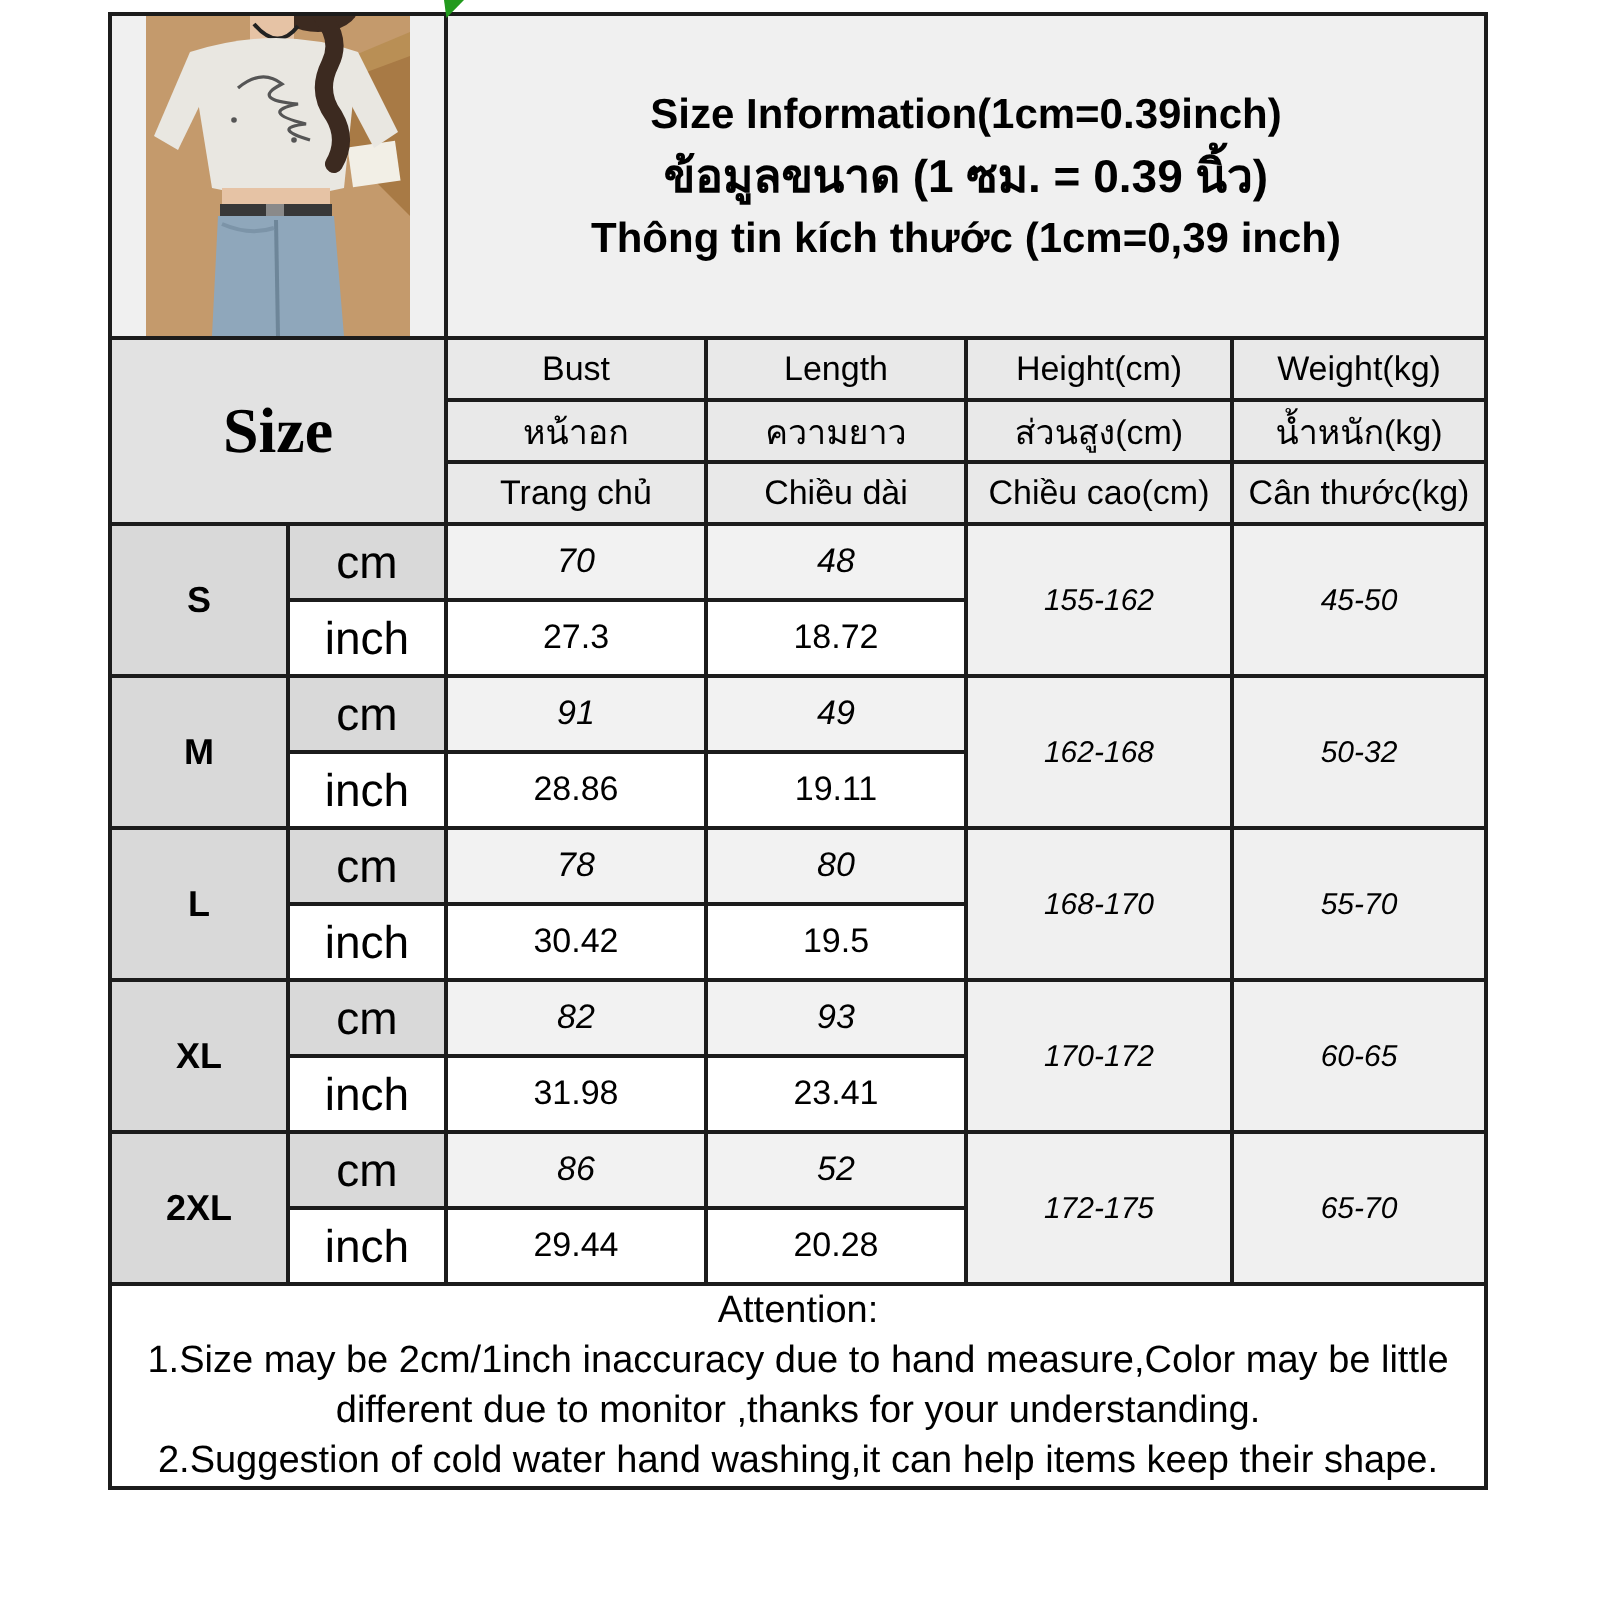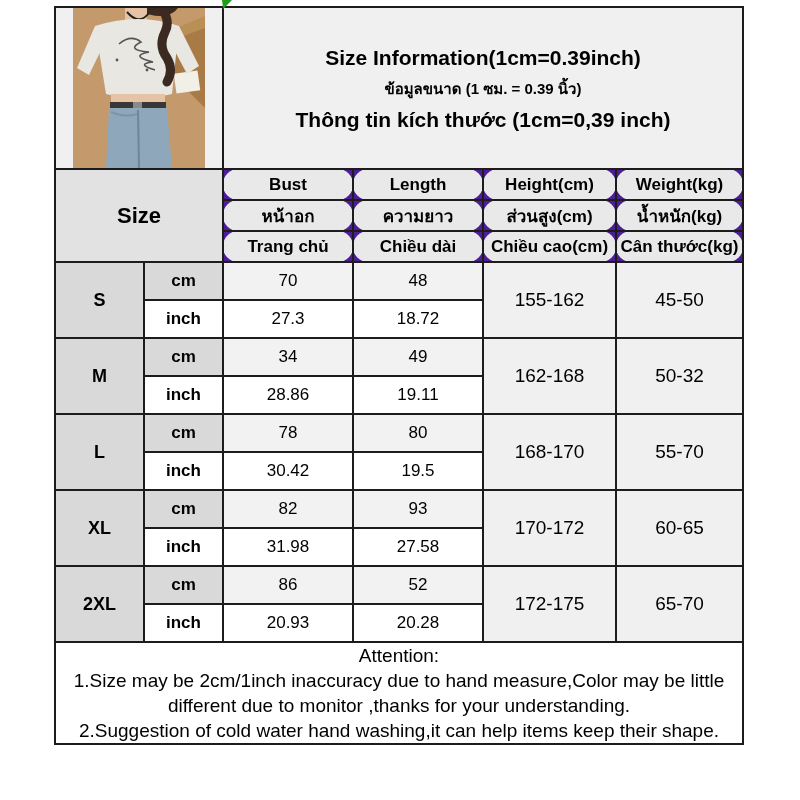--- a/index.html
+++ b/index.html
@@ -4,45 +4,45 @@
 <style>
   html,body{margin:0;padding:0;}
   body{
     width:800px;height:800px;background:#ffffff;
     font-family:"Liberation Sans", sans-serif;color:#000;
     position:relative;overflow:hidden;
   }
   .sheet{position:absolute;left:54px;top:6px;width:688px;height:784px;}
   table.size-table{
     border-collapse:collapse;table-layout:fixed;
-    width:688px;height:580px;background:#4c1d95;
+    width:688px;height:580px;background:#fdba74;
   }
   table.size-table td{
     border:2px solid #1c1c1c;
     text-align:center;vertical-align:middle;
     padding:0;overflow:hidden;
   }
   
   td.photo-cell{background:#f0f0f0;vertical-align:bottom;}
   .photo-wrap{display:flex;justify-content:center;align-items:flex-end;height:160px;}
   td.title-cell{background:#f0f0f0;}
   .title-line{font-weight:bold;font-size:21px;line-height:31px;}
-  .title-line.th{font-size:15px;}
-  
-  td.size-hdr{background:#e2e2e2;font-weight:bold;font-size:22px;}
-  td.col-hdr{background:#e9e9e9;font-weight:bold;font-size:17px;border-radius:15px;}
+  .title-line.th{font-size:23px;}
+  
+  td.size-hdr{background:#e2e2e2;font-weight:bold;font-size:32px;font-family:Liberation Serif, serif;}
+  td.col-hdr{background:#e9e9e9;font-weight:normal;font-size:17px;}
   
   td.size-cell{background:#d9d9d9;font-weight:bold;font-size:18px;}
-  td.unit-cell{font-weight:bold;font-size:17px;}
+  td.unit-cell{font-weight:normal;font-size:23px;}
   td.unit-cm{background:#d9d9d9;}
   td.unit-inch{background:#ffffff;}
   td.val{font-size:17px;}
-  td.val-cm{background:#f2f2f2;}
+  td.val-cm{background:#f2f2f2;font-style:italic;}
   td.val-inch{background:#ffffff;}
-  td.range-cell{background:#f0f0f0;font-size:19px;}
+  td.range-cell{background:#f0f0f0;font-size:15px;font-style:italic;}
   tr.inch-row td{border-top-width:1px;}
   
   td.attention-cell{
     background:#ffffff;text-align:left;vertical-align:top;
     padding:6px 10px 0 6px;
   }
   .attention-text{font-size:19px;line-height:25px;}
   
   .green-flag{
     position:absolute;left:222px;top:0;width:10px;height:9px;
@@ -132,21 +132,21 @@
     </tr>
     <tr class="inch-row" style="height:38px">
       <td class="unit-cell unit-inch">inch</td>
       <td class="val val-inch">27.3</td>
       <td class="val val-inch">18.72</td>
     </tr>
 
     <tr style="height:38px">
       <td rowspan="2" class="size-cell">M</td>
       <td class="unit-cell unit-cm">cm</td>
-      <td class="val val-cm">34</td>
+      <td class="val val-cm">91</td>
       <td class="val val-cm">49</td>
       <td rowspan="2" class="range-cell">162-168</td>
       <td rowspan="2" class="range-cell">50-32</td>
     </tr>
     <tr class="inch-row" style="height:38px">
       <td class="unit-cell unit-inch">inch</td>
       <td class="val val-inch">28.86</td>
       <td class="val val-inch">19.11</td>
     </tr>
 
@@ -168,34 +168,34 @@
       <td rowspan="2" class="size-cell">XL</td>
       <td class="unit-cell unit-cm">cm</td>
       <td class="val val-cm">82</td>
       <td class="val val-cm">93</td>
       <td rowspan="2" class="range-cell">170-172</td>
       <td rowspan="2" class="range-cell">60-65</td>
     </tr>
     <tr class="inch-row" style="height:38px">
       <td class="unit-cell unit-inch">inch</td>
       <td class="val val-inch">31.98</td>
-      <td class="val val-inch">27.58</td>
+      <td class="val val-inch">23.41</td>
     </tr>
 
     <tr style="height:38px">
       <td rowspan="2" class="size-cell">2XL</td>
       <td class="unit-cell unit-cm">cm</td>
       <td class="val val-cm">86</td>
       <td class="val val-cm">52</td>
       <td rowspan="2" class="range-cell">172-175</td>
       <td rowspan="2" class="range-cell">65-70</td>
     </tr>
     <tr class="inch-row" style="height:38px">
       <td class="unit-cell unit-inch">inch</td>
-      <td class="val val-inch">20.93</td>
+      <td class="val val-inch">29.44</td>
       <td class="val val-inch">20.28</td>
     </tr>
 
     <tr>
       <td colspan="6" class="attention-cell">
         <div class="attention-text">Attention:</div>
         <div class="attention-text">1.Size may be 2cm/1inch inaccuracy due to hand measure,Color may be little different due to monitor ,thanks for your understanding.</div>
         <div class="attention-text">2.Suggestion of cold water hand washing,it can help items keep their shape.</div>
       </td>
     </tr>

